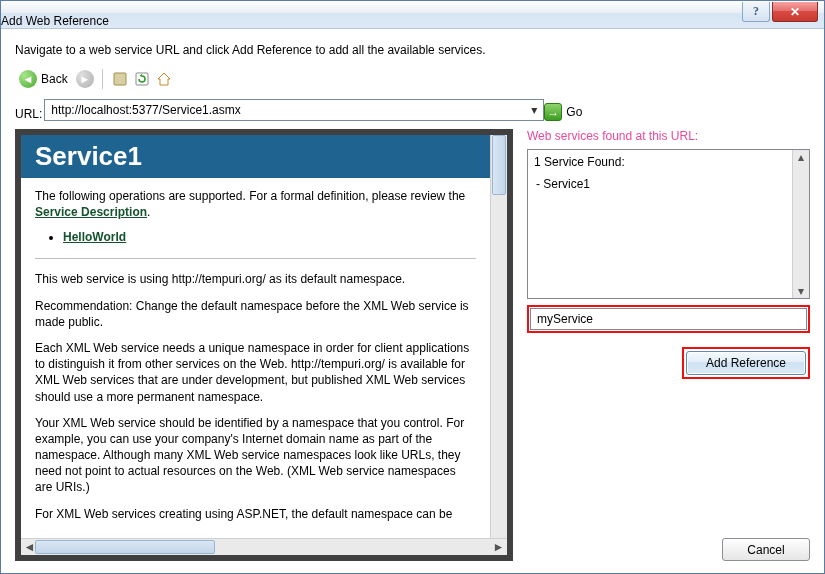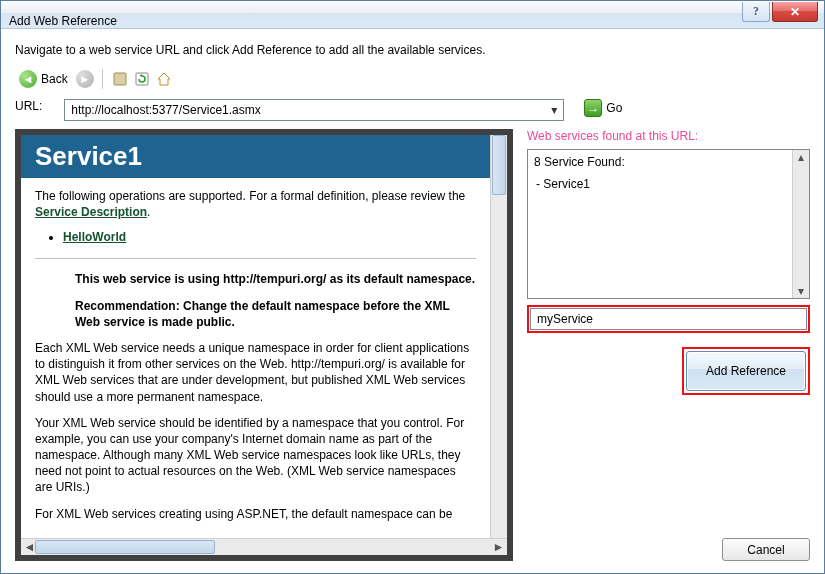--- a/index.html
+++ b/index.html
@@ -1,67 +1,67 @@
 <!DOCTYPE html>
 <html><head>
   <meta charset="utf-8">
   <style>
     * { margin:0; padding:0; box-sizing:border-box; font-family:'Segoe UI', Tahoma, sans-serif; font-size:12px; }
     body { background:#f0f0f0; }
     .window { width:825px; height:574px; background:#fff; border:1px solid #5a7ca0; display:flex; flex-direction:column; box-shadow:0 0 8px rgba(0,0,0,0.3); }
     .titlebar { height:28px; background:linear-gradient(to bottom,#fdfdfe 0%,#e9eef5 45%,#d7e4f2 46%,#dde9f7 100%); display:flex; align-items:center; border-bottom:1px solid #b8c7d8; }
-    .titlebar-text { flex:1; padding-left:8px; color:#000;margin-top:13px; }
+    .titlebar-text { flex:1; color:#000;margin-top:13px; }
     .titlebar-btns { display:flex; height:100%; }
     .help-btn { width:28px; height:20px; margin-top:1px; background:linear-gradient(to bottom,#f2f6fb,#d5e3f3); border:1px solid #8aa7c7; border-top:none; border-radius:0 0 3px 3px; display:flex; align-items:center; justify-content:center; font-family:serif; font-weight:bold; color:#3b5d82; margin-right:2px; cursor:pointer; }
     .close-btn { width:46px; height:20px; margin-top:1px; margin-right:6px; background:linear-gradient(to bottom,#f5a2a0 0%,#e6706f 45%,#d94b44 46%,#c83a30 100%); border:1px solid #8a2e2a; border-top:none; border-radius:0 0 3px 3px; display:flex; align-items:center; justify-content:center; color:#fff; font-weight:bold; cursor:pointer; }
     .body { flex:1; padding:10px 14px 12px 14px; display:flex; flex-direction:column; gap:8px; overflow:hidden; }
     .instruction { color:#000; padding:4px 0 2px 0; }
     .toolbar { display:flex; align-items:center; gap:4px; padding:2px 0; }
     .tb-back { display:flex; align-items:center; gap:4px; cursor:pointer; padding:1px 4px; }
     .icon-circle { width:18px; height:18px; border-radius:50%; display:flex; align-items:center; justify-content:center; }
     .ic-green { background:radial-gradient(circle at 30% 30%, #a8e68c, #4aa82c); }
     .ic-grey  { background:radial-gradient(circle at 30% 30%, #e0e0e0, #aeaeae); }
     .arrow { color:#fff; font-size:11px; line-height:1; }
     .tb-sep { width:1px; height:20px; background:#c8c8c8; margin:0 4px; }
     .tb-ic { width:18px; height:18px; display:flex; align-items:center; justify-content:center; cursor:pointer; }
-    .url-row { display:flex; align-items:flex-start; gap:20px; }
+    .url-row { display:flex; align-items:flex-end; gap:0; }
     .url-label { color:#000; padding-right:2px; }
     .url-input-wrap { flex:0 0 500px; display:flex; border:1px solid #7a8a99; background:#fff; height:22px; }
     .url-input { flex:1; border:none; outline:none; padding:0 6px; font-size:12px; }
     .url-dd { width:18px; display:flex; align-items:center; justify-content:center; color:#333; cursor:pointer; }
     .go-btn { display:flex; align-items:center; gap:4px; cursor:pointer; }
     .go-sq { width:18px; height:18px; background:linear-gradient(to bottom,#8fd46b,#3c9e22); border:1px solid #2d7d16; border-radius:3px; display:flex; align-items:center; justify-content:center; color:#fff; }
     .main { flex:1; display:flex; gap:14px; overflow:hidden; }
     .left { flex:0 0 498px; display:flex; flex-direction:column; border:6px solid #404040; overflow:hidden; }
     .left-scrollwrap { flex:1; display:flex; overflow:hidden; }
     .doc { flex:1; overflow:hidden; font-family:Verdana, Geneva, sans-serif; font-size:11px; color:#000; }
     .doc-header { background:#1f6390; color:#fff; font-family:'Trebuchet MS', sans-serif; font-size:26px; font-weight:bold; padding:6px 14px; }
     .doc-body { padding:10px 14px; }
     .doc-body p { margin-bottom:10px; line-height:1.35; }
     .doc-body .lnk { color:#14532d; text-decoration:underline; font-weight:bold; }
     .doc-body ul { margin:8px 0 14px 28px;text-decoration:underline; }
     .doc-body li { margin-bottom:4px; }
     .hr { border-top:1px solid #c0c0c0; margin:12px 0; }
-    .doc-body .b { font-weight:bold;margin-left:40px; }
+    .doc-body .b { font-weight:normal; }
     .vscroll { width:17px; background:#eaeaea; border-left:1px solid #cfcfcf; position:relative; }
     .vscroll .thumb { position:absolute; top:0; left:1px; right:1px; height:60px; background:linear-gradient(to right,#d9e6f3,#c3d7eb); border:1px solid #9ab4cf; border-radius:2px; }
     .hscroll { height:17px; background:#eaeaea; border-top:1px solid #cfcfcf; position:relative; }
     .hscroll .thumb { position:absolute; left:14px; top:1px; bottom:1px; width:180px; background:linear-gradient(to bottom,#d9e6f3,#c3d7eb); border:1px solid #9ab4cf; border-radius:2px; }
     .hscroll .arrow-btn { position:absolute; top:0; bottom:0; width:17px; display:flex; align-items:center; justify-content:center; color:#555; }
     .hscroll .arrow-left { left:0; } .hscroll .arrow-right { right:0; }
     .right { flex:1; display:flex; flex-direction:column; gap:6px; }
     .r-label { color:#ec4899; }
     .r-list { flex:0 0 150px; border:1px solid #828790; background:#fff; padding:4px 6px; position:relative; }
     .r-list .list-scroll { position:absolute; top:0; right:0; bottom:0; width:17px; background:#eaeaea; border-left:1px solid #cfcfcf; display:flex; flex-direction:column; justify-content:space-between; align-items:center; color:#555; }
     .r-list-row { padding:1px 0; }
     .r-input-wrap { border:2px solid #e11; padding:1px; }
     .r-input { width:100%; height:22px; border:1px solid #828790; padding:0 6px; outline:none; font-size:12px; }
     .btn-row-right { display:flex; justify-content:flex-end; margin-top:8px; }
     .highlight-wrap { border:2px solid #e11; padding:2px; }
-    .vs-btn { min-width:120px; height:40px; padding:0 14px; border:1px solid #5b8cb5; border-radius:3px; background:linear-gradient(to bottom,#f5f9fd 0%,#e4eef8 45%,#cfe1f2 46%,#d9e9f7 100%); cursor:pointer; font-size:12px; color:#000; box-shadow: inset 0 0 0 1px #fff; }
+    .vs-btn { min-width:120px; height:24px; padding:0 14px; border:1px solid #5b8cb5; border-radius:3px; background:linear-gradient(to bottom,#f5f9fd 0%,#e4eef8 45%,#cfe1f2 46%,#d9e9f7 100%); cursor:pointer; font-size:12px; color:#000; box-shadow: inset 0 0 0 1px #fff; }
     .footer { display:flex; justify-content:flex-end; margin-top:auto; padding-top:10px;align-items:flex-end; }
     .cancel-btn { min-width:88px; height:23px; border:1px solid #8a8f94; border-radius:3px; background:linear-gradient(to bottom,#fdfdfd,#e6e6e6); cursor:pointer; font-size:12px; }
   </style>
 </head>
 <body>
 
 <div class="window">
 
   <div class="titlebar">
     <div class="titlebar-text">Add Web Reference</div>
@@ -145,21 +145,21 @@
         <div class="hscroll">
           <div class="arrow-btn arrow-left">◄</div>
           <div class="thumb"></div>
           <div class="arrow-btn arrow-right">►</div>
         </div>
       </div>
 
       <div class="right">
         <div class="r-label">Web services found at this URL:</div>
         <div class="r-list">
-          <div class="r-list-row">8 Service Found:</div>
+          <div class="r-list-row">1 Service Found:</div>
           <div class="r-list-row" style="height:6px"></div>
           <div class="r-list-row" style="padding-left:2px;">- Service1</div>
           <div class="list-scroll">
               <span>▴</span>
               <span>▾</span>
             </div>
         </div>
 
         <div class="r-input-wrap">
           <input class="r-input" value="myService" style="">

